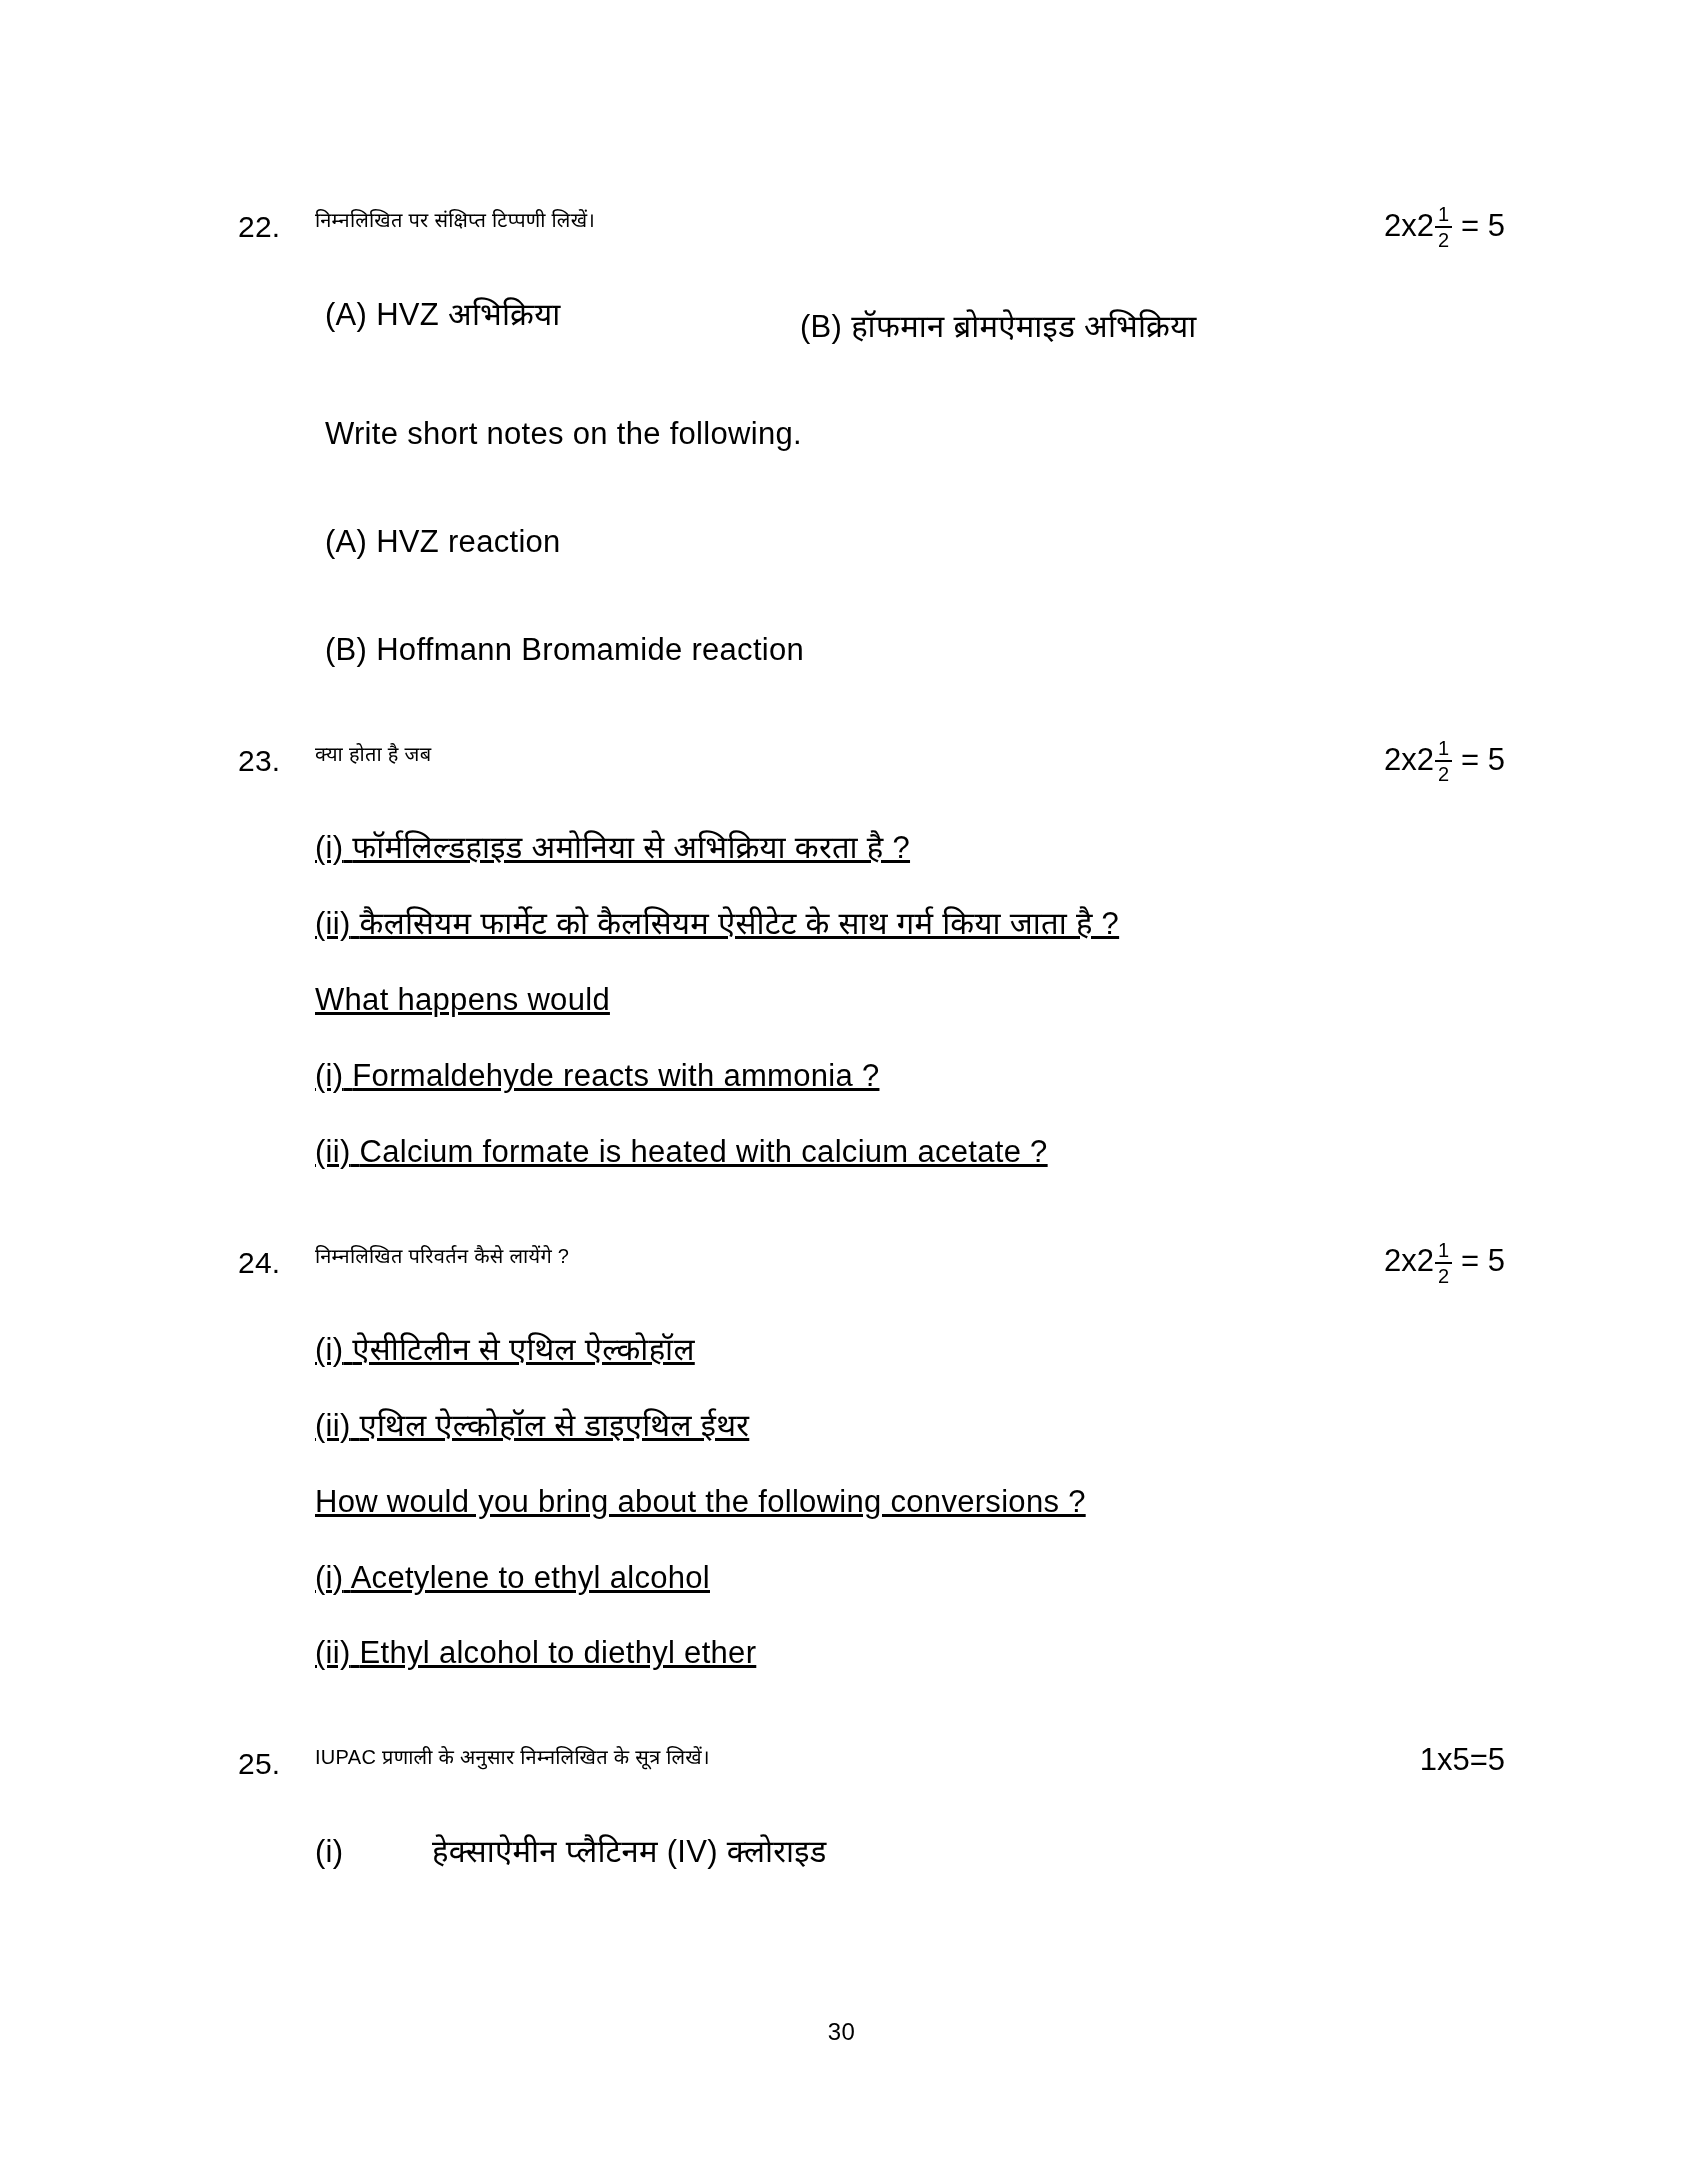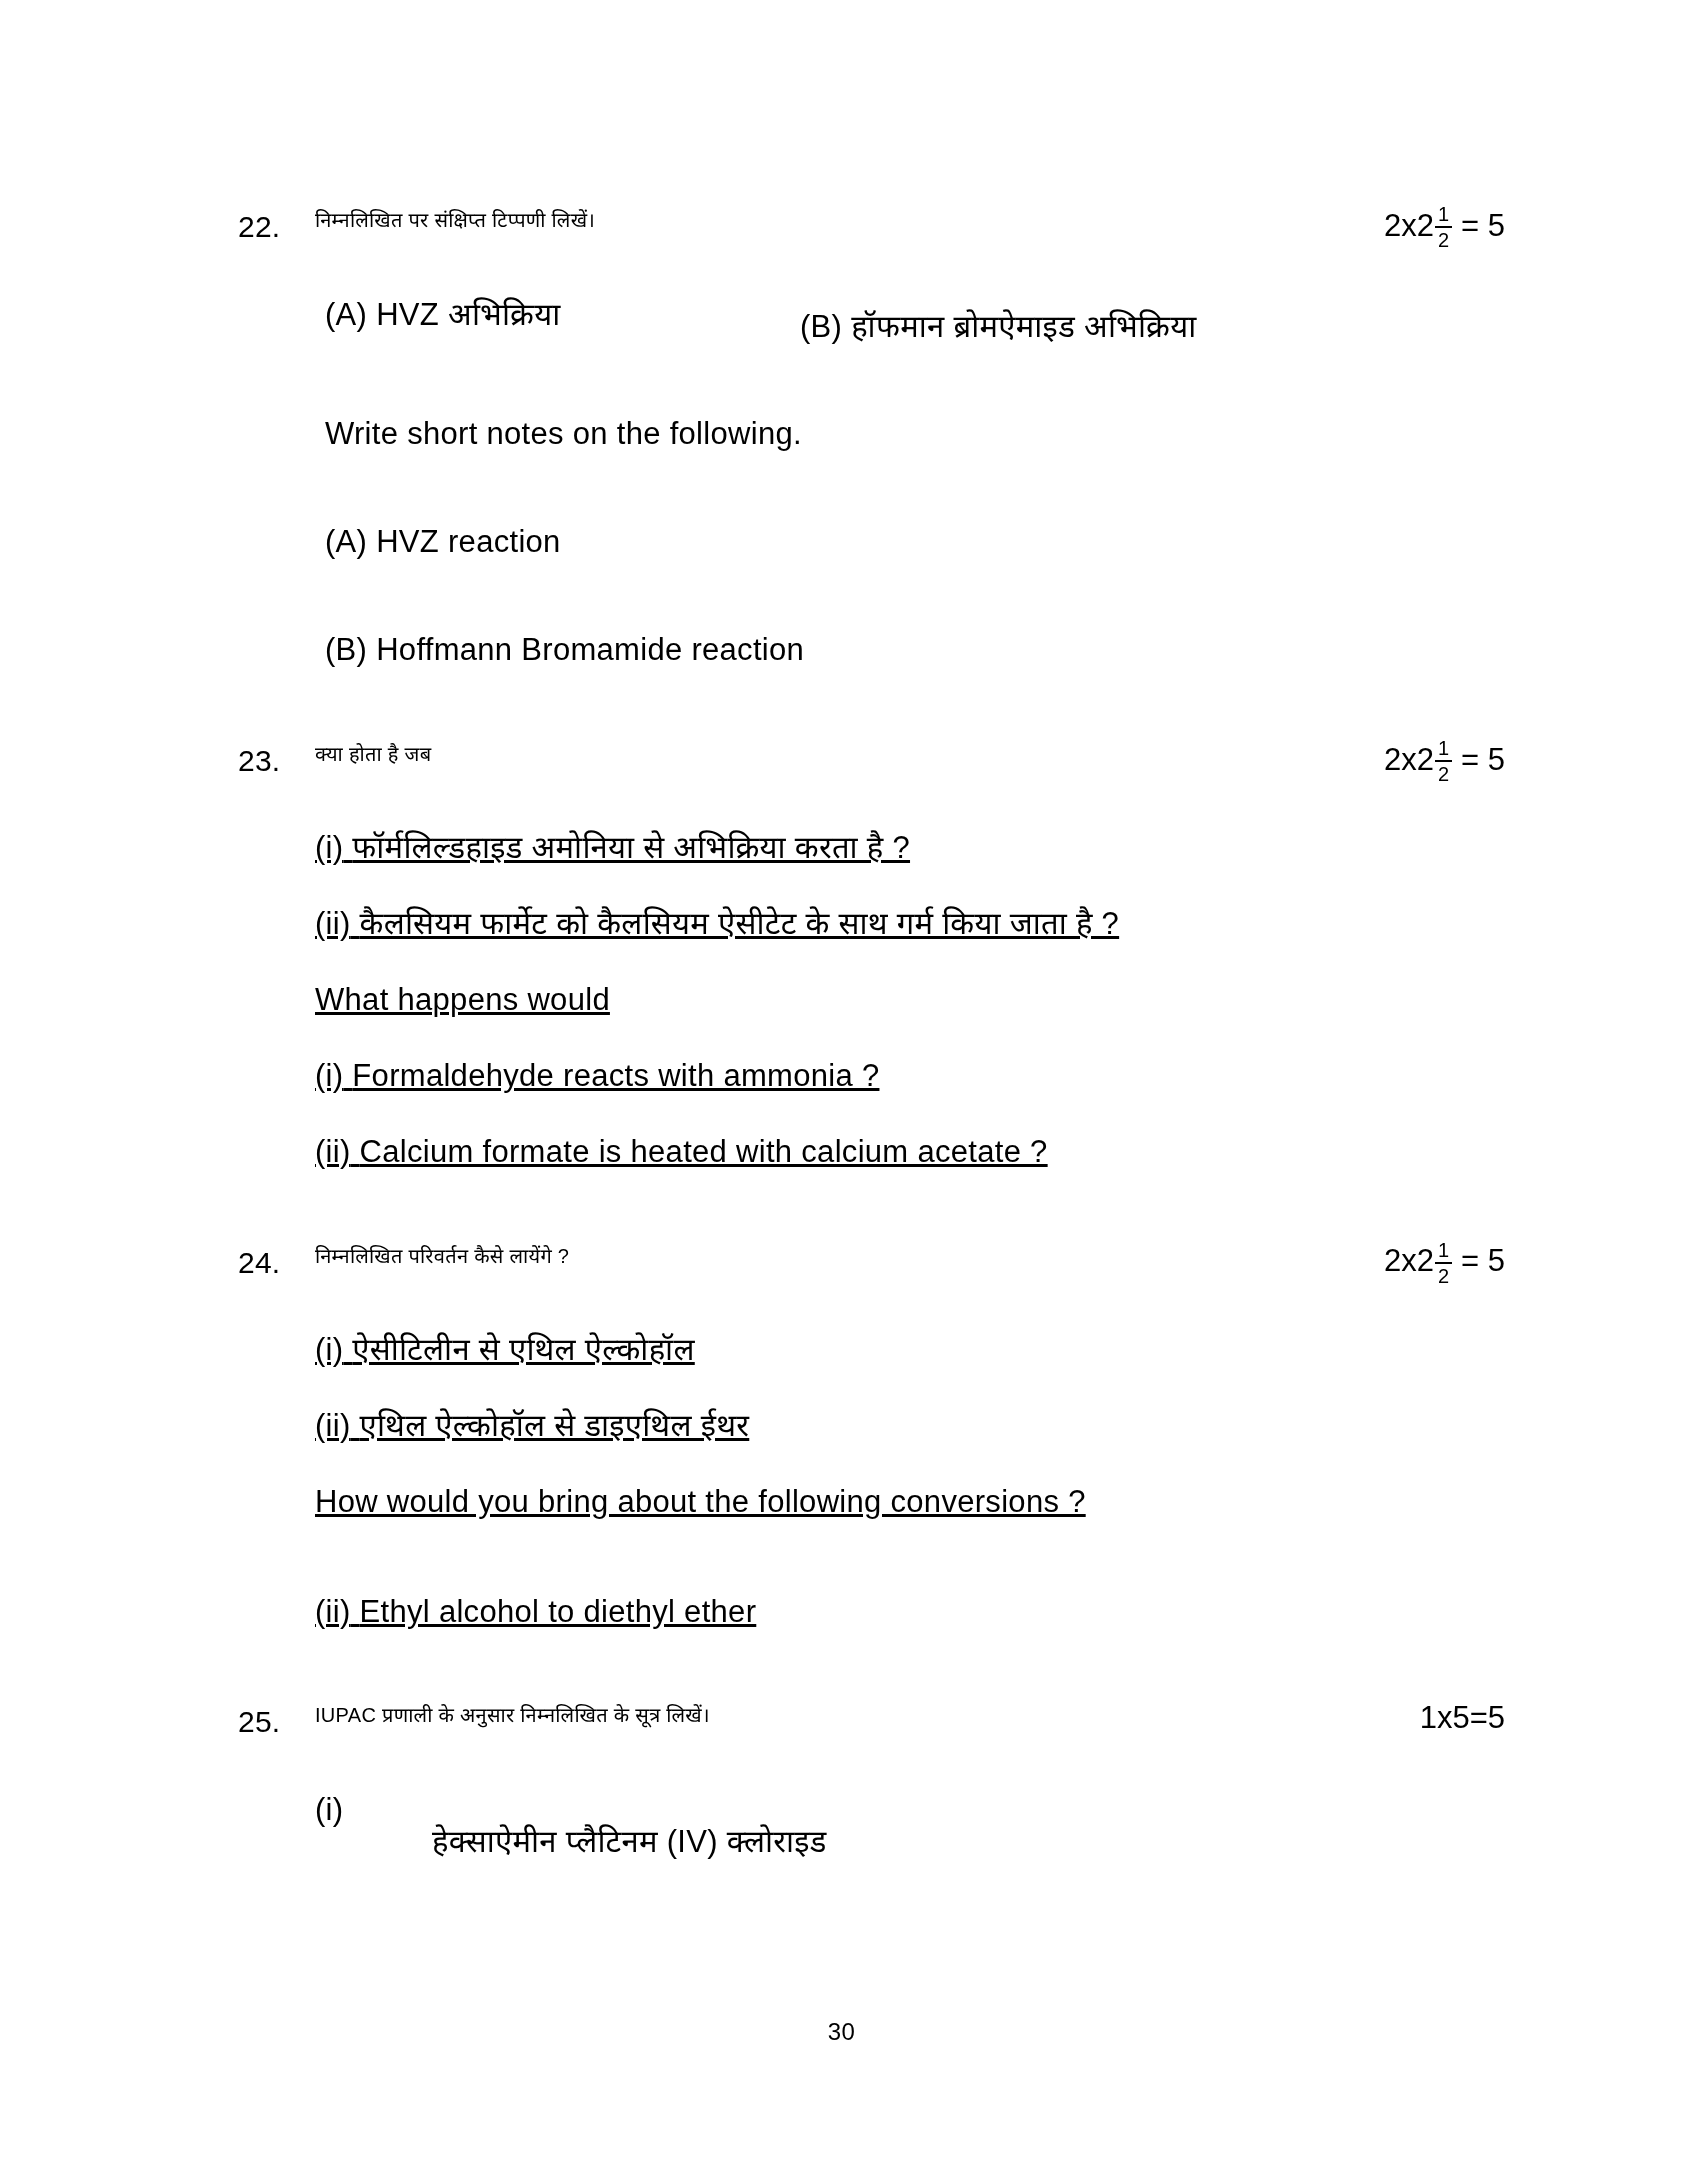--- a/index.html
+++ b/index.html
@@ -110,21 +110,21 @@
     padding-left: 87px;
   }
   .two-col .col-a { width: 475px; flex: 0 0 475px; }
   .two-col .col-b { flex: 1 1 auto; margin-top: 12px; }
 
   .sub-row {
     display: flex;
     padding-left: 77px;
   }
   .sub-row .sub-label { width: 117px; flex: 0 0 117px; }
-  .sub-row .sub-text { flex: 1 1 auto; margin-top: 32px; }
+  .sub-row .sub-text { flex: 1 1 auto; }
 
   
   .gap-lg { height: 46px; }
   .gap-md { height: 34px; }
 
   .page-number {
     position: absolute;
     left: 0;
     right: 0;
     top: 2018px;
@@ -266,20 +266,24 @@
         <span>(ii)</span>
         <span>एथिल ऐल्कोहॉल से डाइएथिल ईथर</span>
       </div>
 
       <div class="gap-md"></div>
 
       <div class="line indent-1">How would you bring about the following conversions ?</div>
 
       <div class="gap-md"></div>
 
+      <div class="line indent-1">
+        <span>(i)</span>
+        <span>Acetylene to ethyl alcohol</span>
+      </div>
 
       <div class="gap-md"></div>
 
       <div class="line indent-1">
         <span>(ii)</span>
         <span>Ethyl alcohol to diethyl ether</span>
       </div>
     </div>
 
     <div class="gap-lg"></div>

